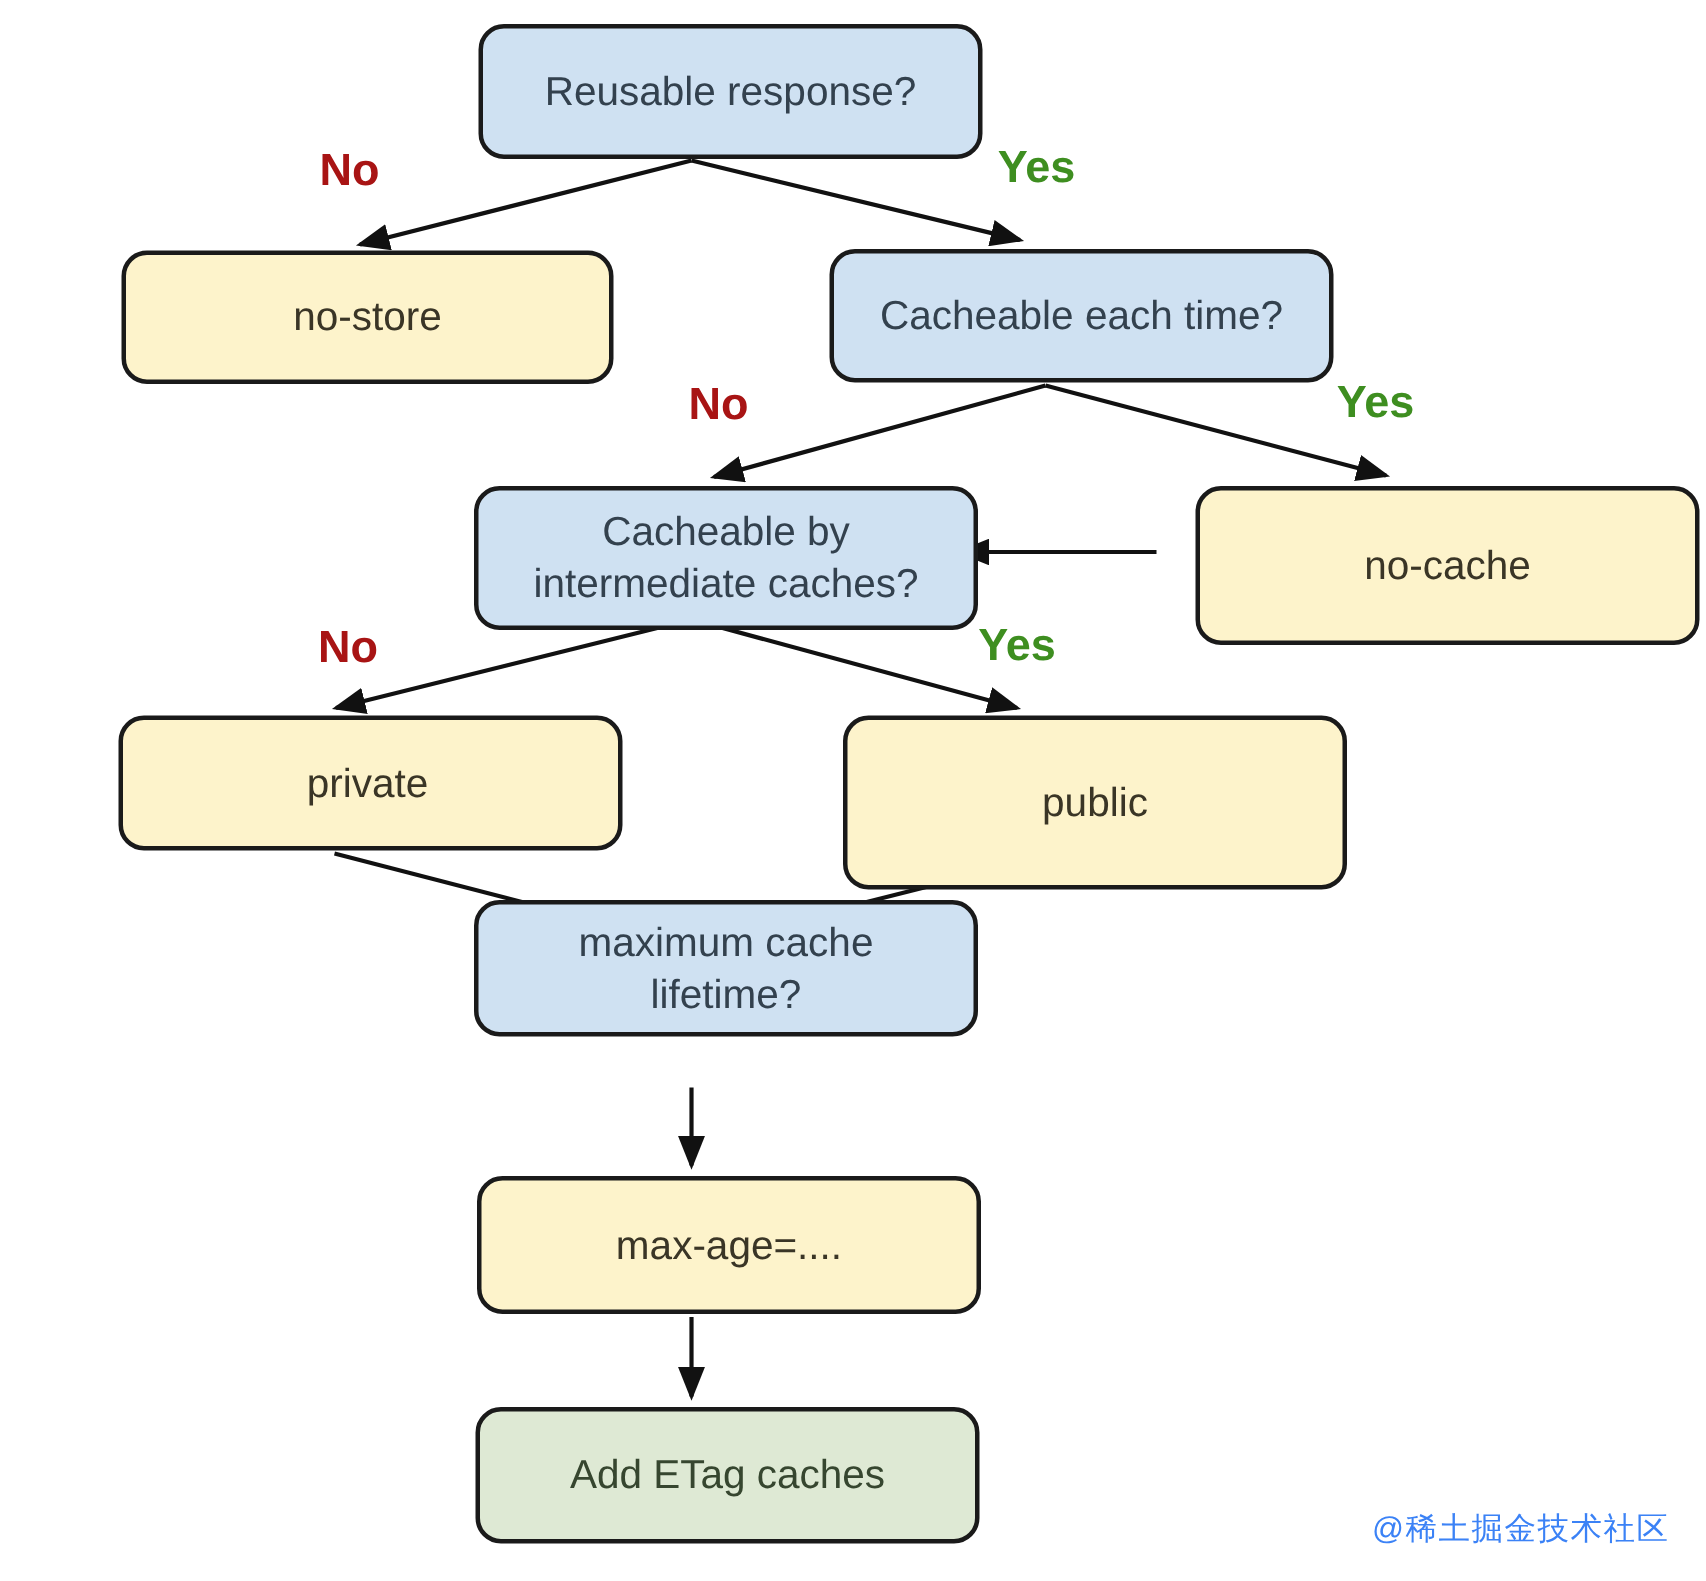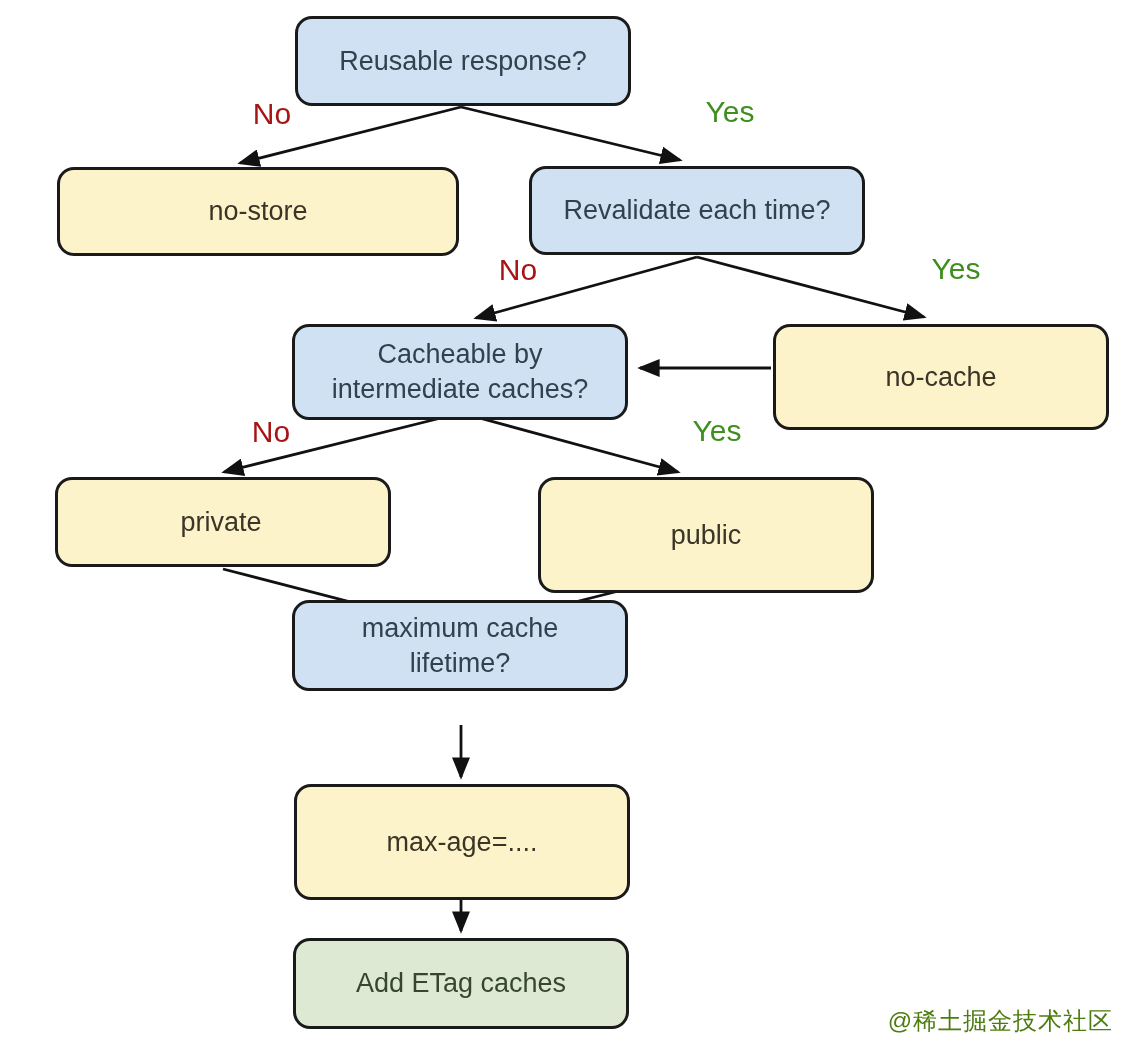--- a/index.html
+++ b/index.html
@@ -28,42 +28,42 @@
     display:flex;
     align-items:center;
     justify-content:center;
     text-align:center;
     border:3.5px solid var(--border,#1a1a1a);
     border-radius:17px;
     font-size:27px;
     line-height:1.28;
     padding:0 14px;
     box-sizing:border-box;
+    margin-left:24px;
   }
   .node.q{background:var(--question-fill,#cfe1f2);color:var(--question-text,#33414e);}
   .node.d{background:var(--directive-fill,#fdf3cb);color:var(--directive-text,#3a3526);}
   .node.f{background:var(--final-fill,#dee9d4);color:var(--final-text,#36462f);}
   .elabel{
     position:absolute;
     z-index:3;
     transform:translate(-50%,-50%);
     font-size:30px;
-    font-weight:normal;
+    font-weight:bold;
     white-space:nowrap;
-    margin-left:39px;
   }
   .elabel.no{color:var(--no-label,#a81414);}
   .elabel.yes{color:var(--yes-label,#3e8e20);}
   .watermark{
     position:absolute;
     z-index:3;
     right:24px;
     top:1005px;
-    font-size:24px;
-    color:#4d7c0f;
+    font-size:21px;
+    color:#3b82f6;
     letter-spacing:1px;
     white-space:nowrap;
   }
 </style>
 </head>
 <body>
 
 <div class="canvas">
 
   <svg class="edges" viewBox="0 0 1137 1054" xmlns="http://www.w3.org/2000/svg">
@@ -80,35 +80,35 @@
     <path class="edge" d="M461,413 L224,472" marker-end="url(#ah)"></path>
     <path class="edge" d="M461,413 L678,472" marker-end="url(#ah)"></path>
     <path class="edge" d="M223,569 L447,627" marker-end="url(#ah)"></path>
     <path class="edge" d="M706,569 L476,627" marker-end="url(#ah)"></path>
     <path class="edge" d="M461,725 L461,777" marker-end="url(#ah)"></path>
     <path class="edge" d="M461,878 L461,931" marker-end="url(#ah)"></path>
   </svg>
 
   <div class="node q" style="left:295px;top:16px;width:336px;height:90px;">Reusable response?</div>
 
-  <div class="node d" style="left:57px;top:167px;width:402px;height:89px;">no-store</div>
+  <div class="node d" style="left:57px;top:167px;width:328px;height:89px;">no-store</div>
 
-  <div class="node q" style="left:529px;top:166px;width:336px;height:89px;">Revalidate each time?</div>
+  <div class="node q" style="left:529px;top:166px;width:336px;height:89px;">Cacheable each time?</div>
 
   <div class="node q" style="left:292px;top:324px;width:336px;height:96px;">Cacheable by intermediate caches?</div>
 
   <div class="node d" style="left:773px;top:324px;width:336px;height:106px;">no-cache</div>
 
   <div class="node d" style="left:55px;top:477px;width:336px;height:90px;padding-left:10px;">private</div>
 
   <div class="node d" style="left:538px;top:477px;width:336px;height:116px;">public</div>
 
   <div class="node q" style="left:292px;top:600px;width:336px;height:91px;">maximum cache lifetime?</div>
 
-  <div class="node d" style="left:294px;top:784px;width:336px;height:116px;">max-age=....</div>
+  <div class="node d" style="left:294px;top:784px;width:336px;height:92px;">max-age=....</div>
 
   <div class="node f" style="left:293px;top:938px;width:336px;height:91px;">Add ETag caches</div>
 
   <span class="elabel no" style="left:233px;top:114px;">No</span>
   <span class="elabel yes" style="left:691px;top:112px;">Yes</span>
 
   <span class="elabel no" style="left:479px;top:270px;">No</span>
   <span class="elabel yes" style="left:917px;top:269px;">Yes</span>
 
   <span class="elabel no" style="left:232px;top:432px;">No</span>

